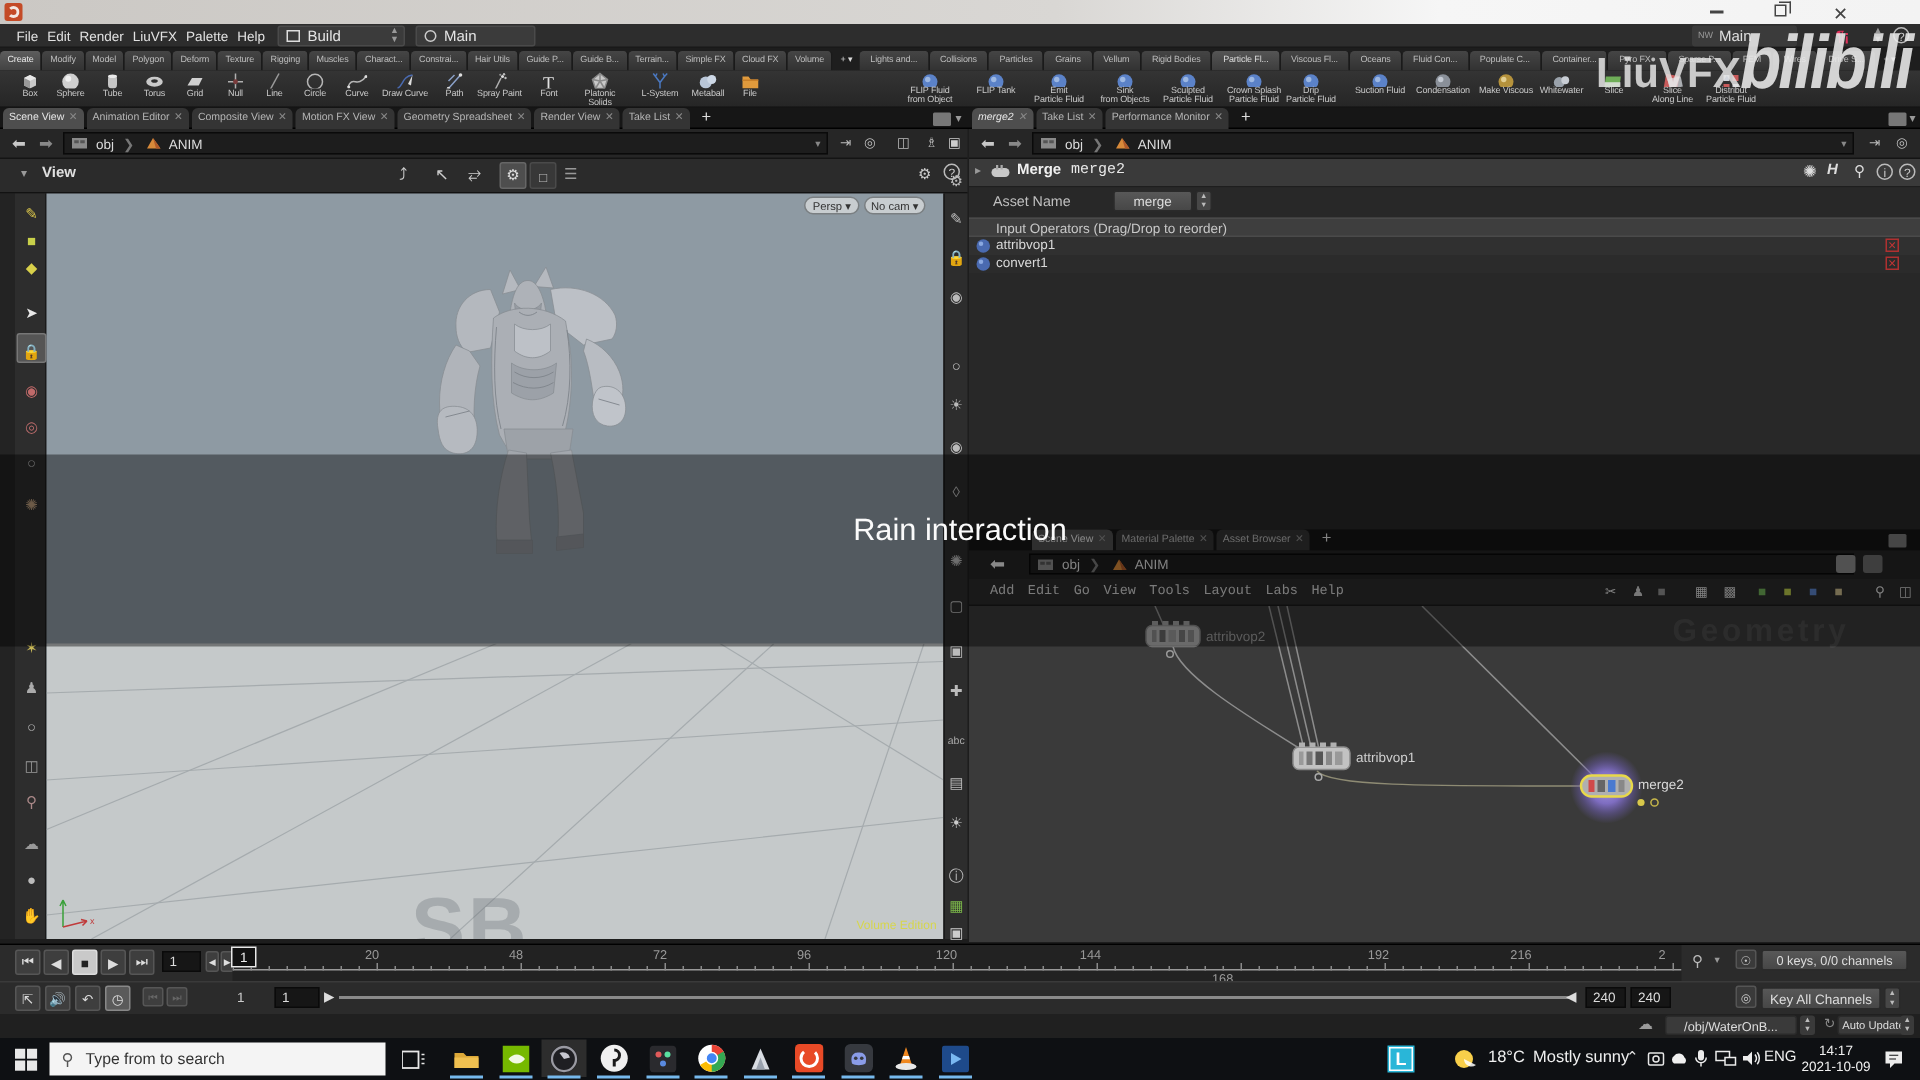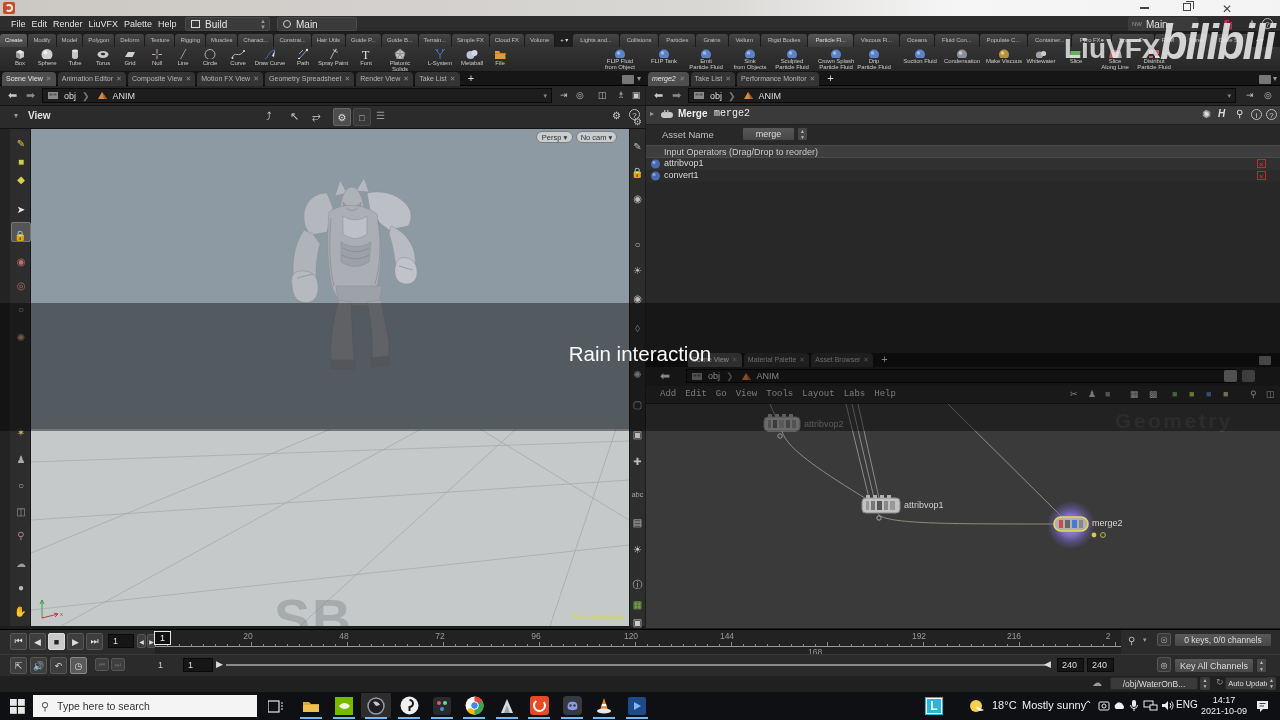--- a/index.html
+++ b/index.html
@@ -790,21 +790,21 @@
 
 <div class="a" style="left:0;top:692px;width:1280px;height:28px;background:#0e1013;z-index:80;">
   <svg class="a" style="left:10px;top:7px;" width="15" height="15">
         <rect x="0" y="0" width="6.8" height="6.8" fill="#e8e8e8"></rect>
         <rect x="8" y="0" width="6.8" height="6.8" fill="#e8e8e8"></rect>
         <rect x="0" y="8" width="6.8" height="6.8" fill="#e8e8e8"></rect>
         <rect x="8" y="8" width="6.8" height="6.8" fill="#e8e8e8"></rect>
       </svg>
   <div class="a" style="left:33px;top:3px;width:224px;height:22px;background:#f4f4f4;display:flex;align-items:center;">
     <span style="margin-left:8px;font-size:11px;color:#555;">⚲</span>
-    <span style="margin-left:8px;font-size:10.5px;color:#333;">Type here to search</span>
+    <span style="margin-left:8px;font-size:10.5px;color:#333;">Type from to search</span>
   </div>
   <svg class="a" style="left:268px;top:7px;" width="16" height="15">
         <rect x="0" y="2" width="11" height="11" fill="none" stroke="#e8e8e8" stroke-width="1.2"></rect>
         <path d="M13 4 L15 4 M13 7 L15 7 M13 10 L15 10" stroke="#e8e8e8"></path>
       </svg>
   <div class="a" style="left:296px;top:1px;width:30px;height:25px;display:flex;align-items:center;justify-content:center;">
         <svg width="20" height="18">
           <path d="M2 5 L8 5 L10 7 L18 7 L18 15 L2 15Z" fill="#dca838"></path>
           <path d="M2 8 L18 8 L18 15 L2 15Z" fill="#f0c050"></path>
         </svg>

